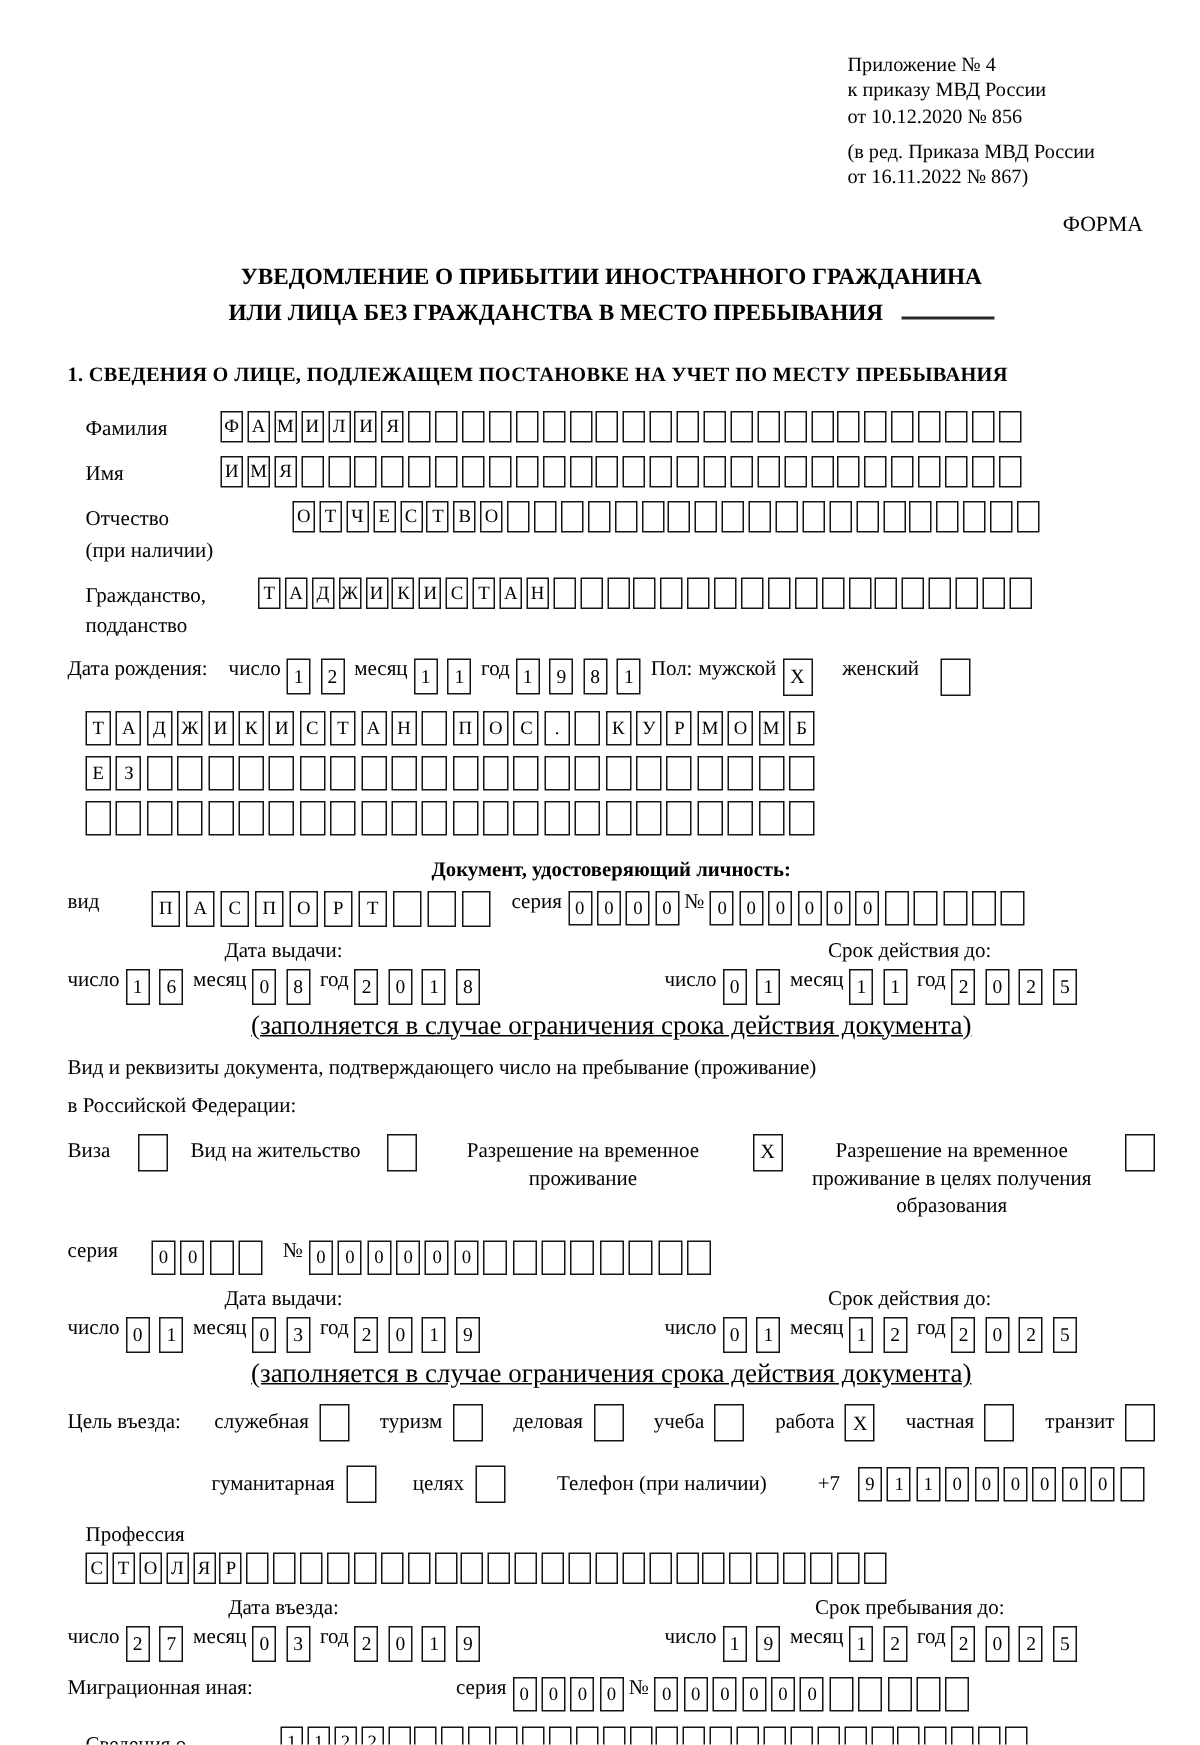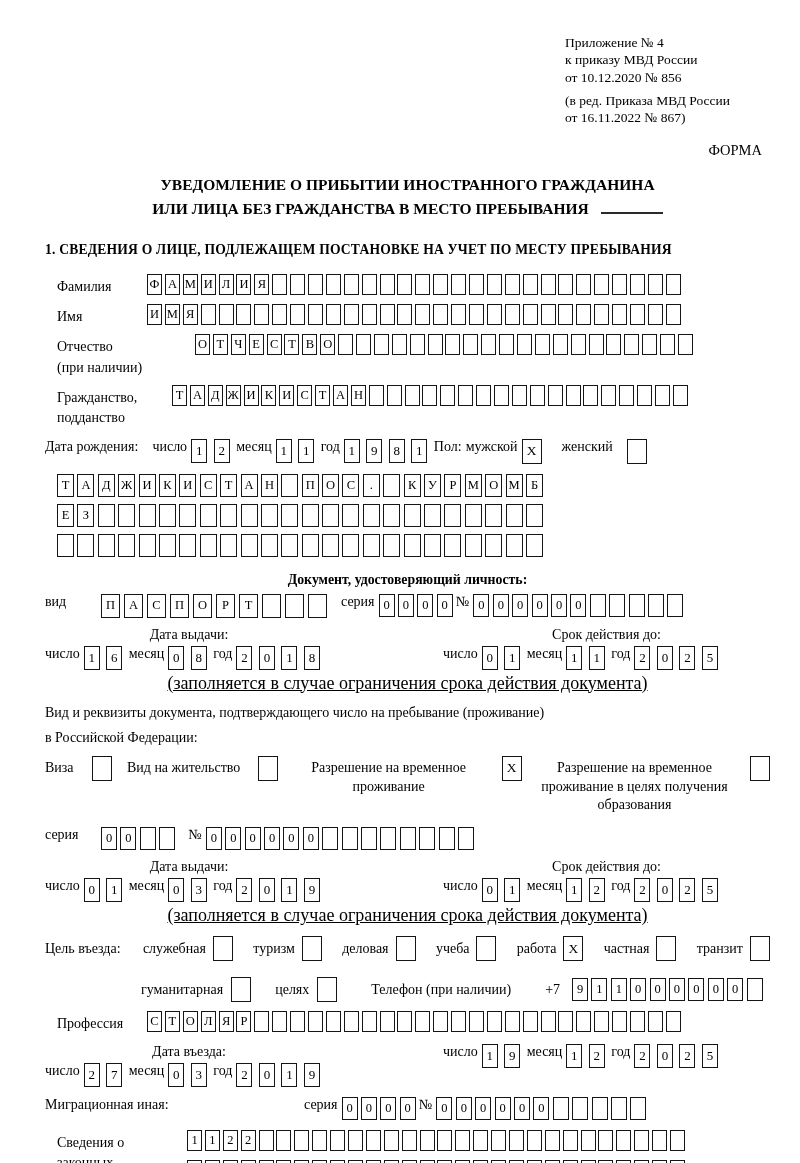--- a/index.html
+++ b/index.html
@@ -592,21 +592,21 @@
         <span class="cell">0</span>
         <span class="cell">0</span>
         <span class="cell">0</span>
         <span class="cell">0</span>
         <span class="cell">0</span>
         <span class="cell">0</span>
         <span class="cell"></span>
       </span>
   </div>
 
-  <div class="frow" style="margin-top:9px;">
+  <div class="frow" style="margin-top:9px;flex-direction:column;">
     <div class="flabel w90">Профессия</div>
     <span class="cells cells-a">
         <span class="cell">С</span>
         <span class="cell">Т</span>
         <span class="cell">О</span>
         <span class="cell">Л</span>
         <span class="cell">Я</span>
         <span class="cell">Р</span>
         <span class="cell"></span>
         <span class="cell"></span>
@@ -652,20 +652,21 @@
         <span class="dlbl">год</span>
         <span class="cells cells-date">
             <span class="cell">2</span>
             <span class="cell">0</span>
             <span class="cell">1</span>
             <span class="cell">9</span>
           </span>
       </div>
     </div>
     <div class="dg-right">
+      <div class="dheading">Срок пребывания до:</div>
       <div class="dcells">
         <span class="dlbl">число</span>
         <span class="cells cells-date">
             <span class="cell">1</span>
             <span class="cell">9</span>
           </span>
         <span class="dlbl">месяц</span>
         <span class="cells cells-date">
             <span class="cell">1</span>
             <span class="cell">2</span>

